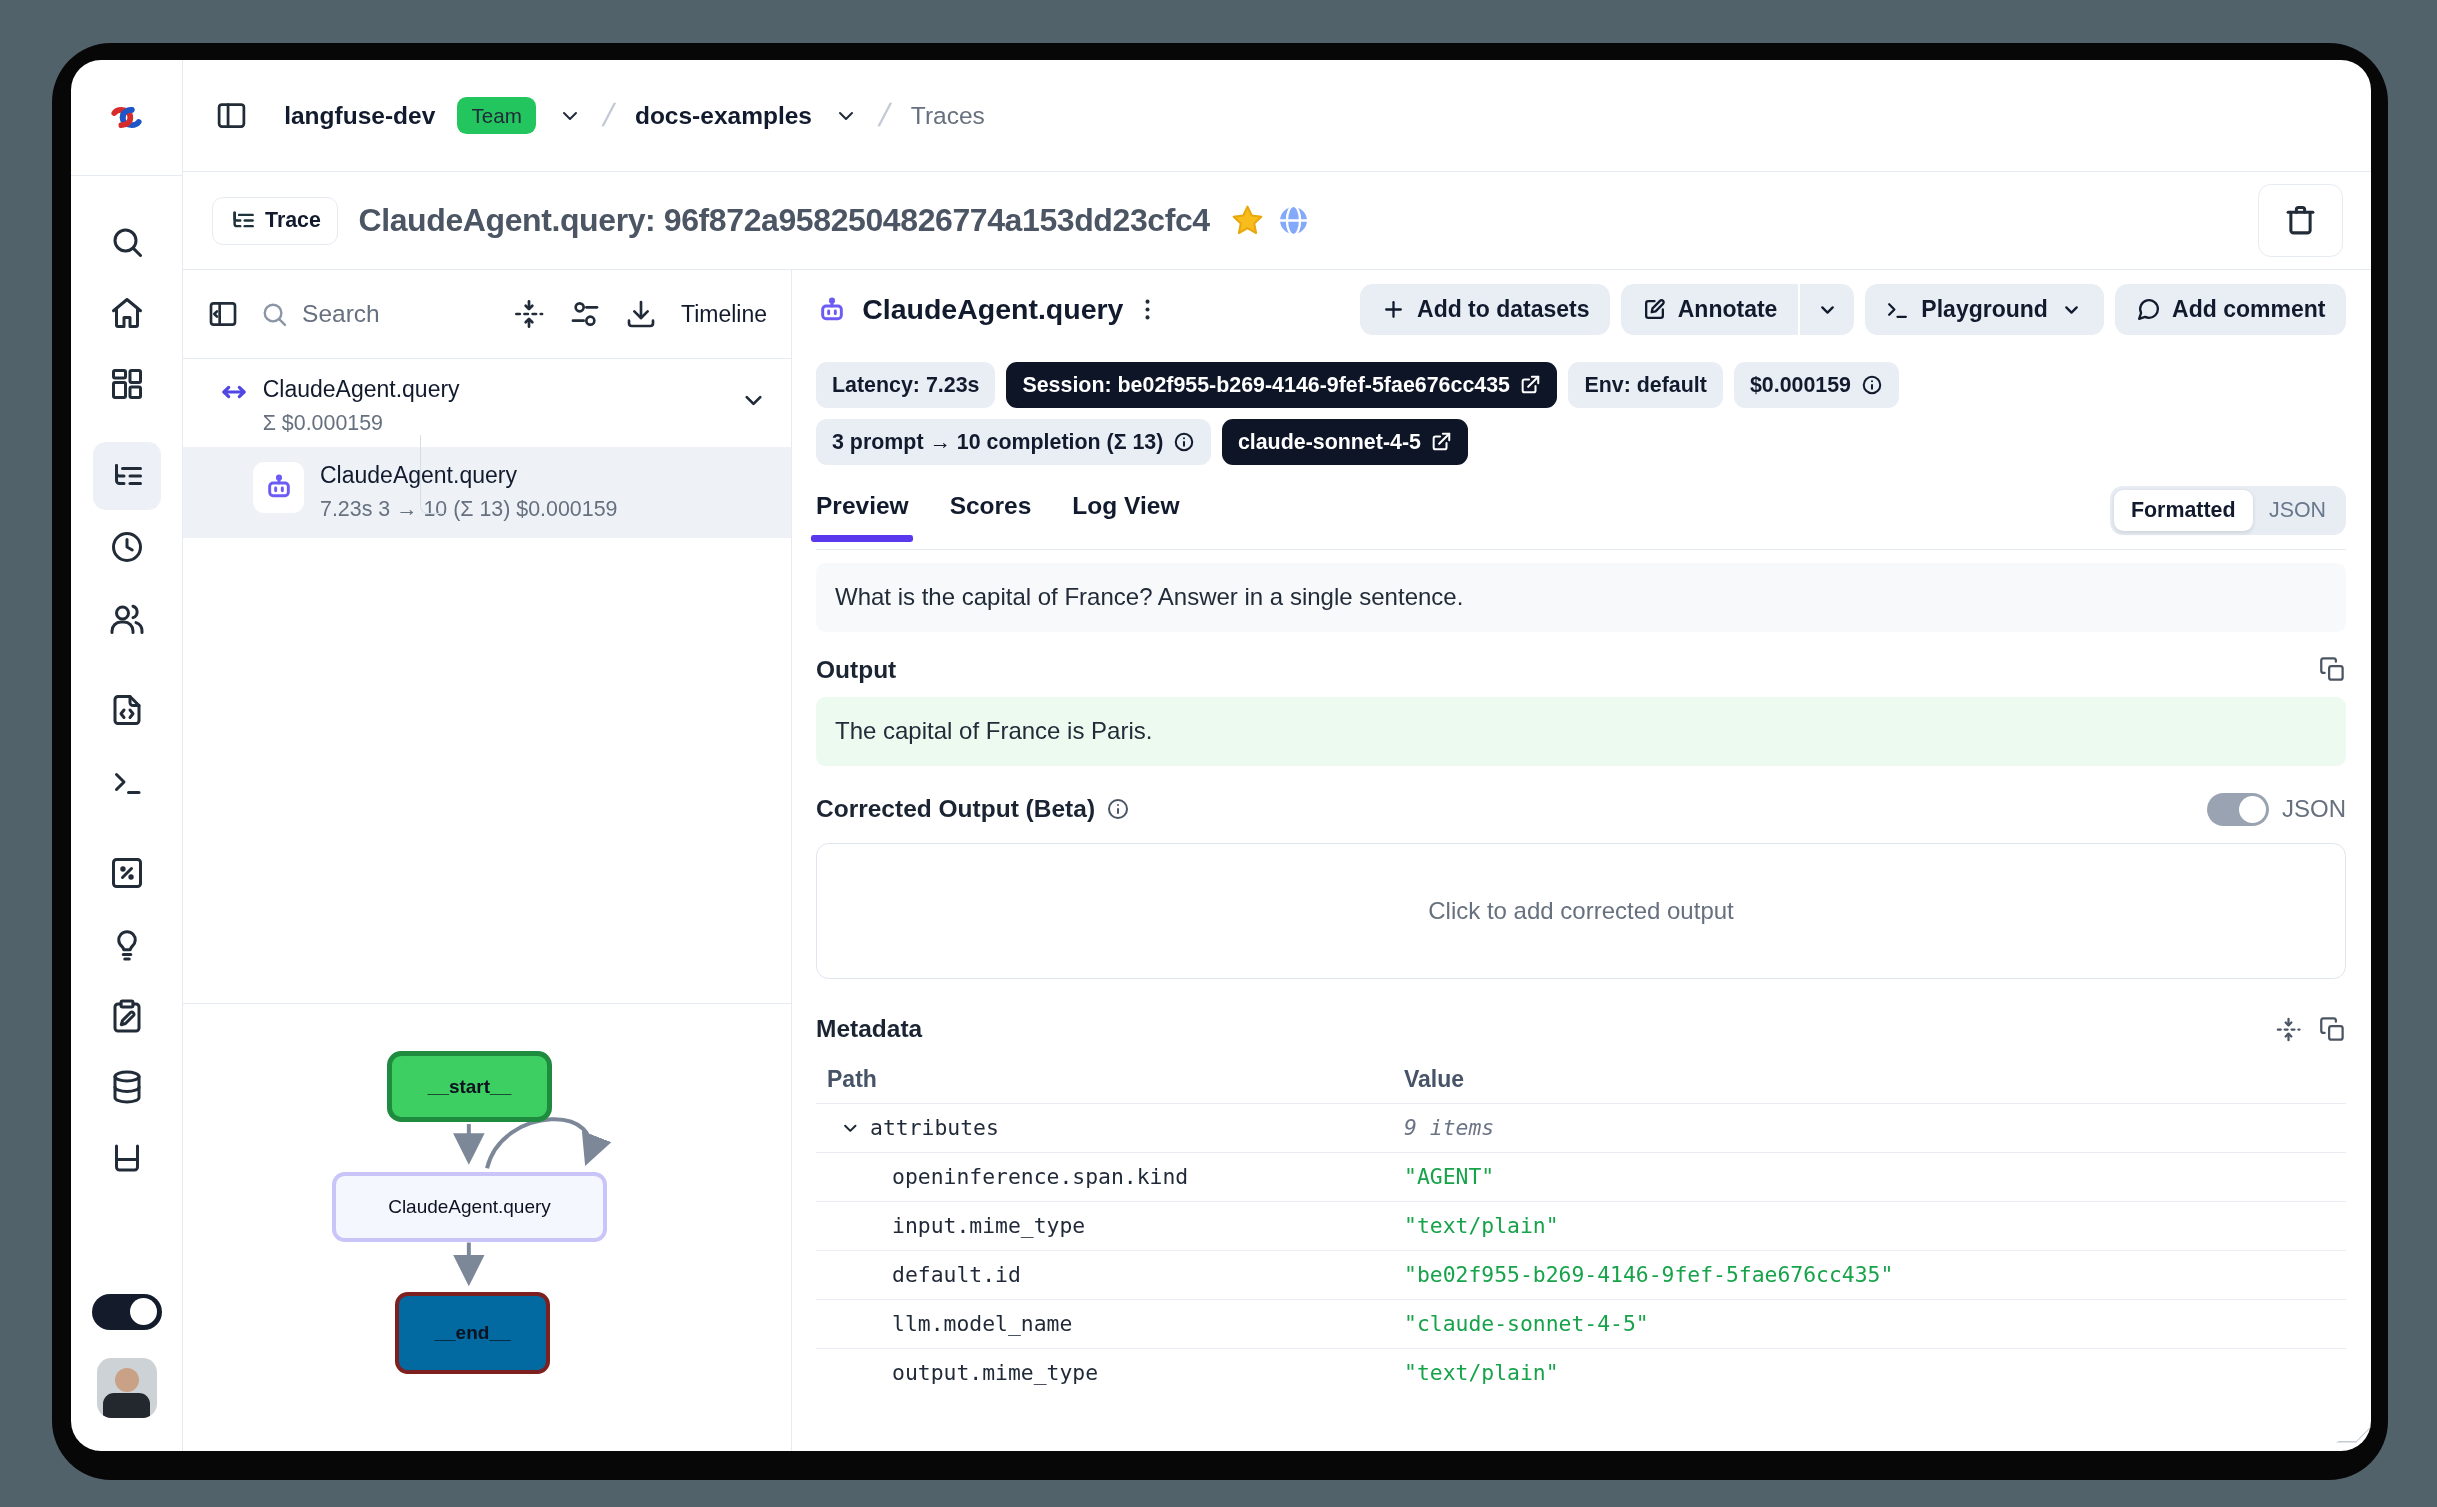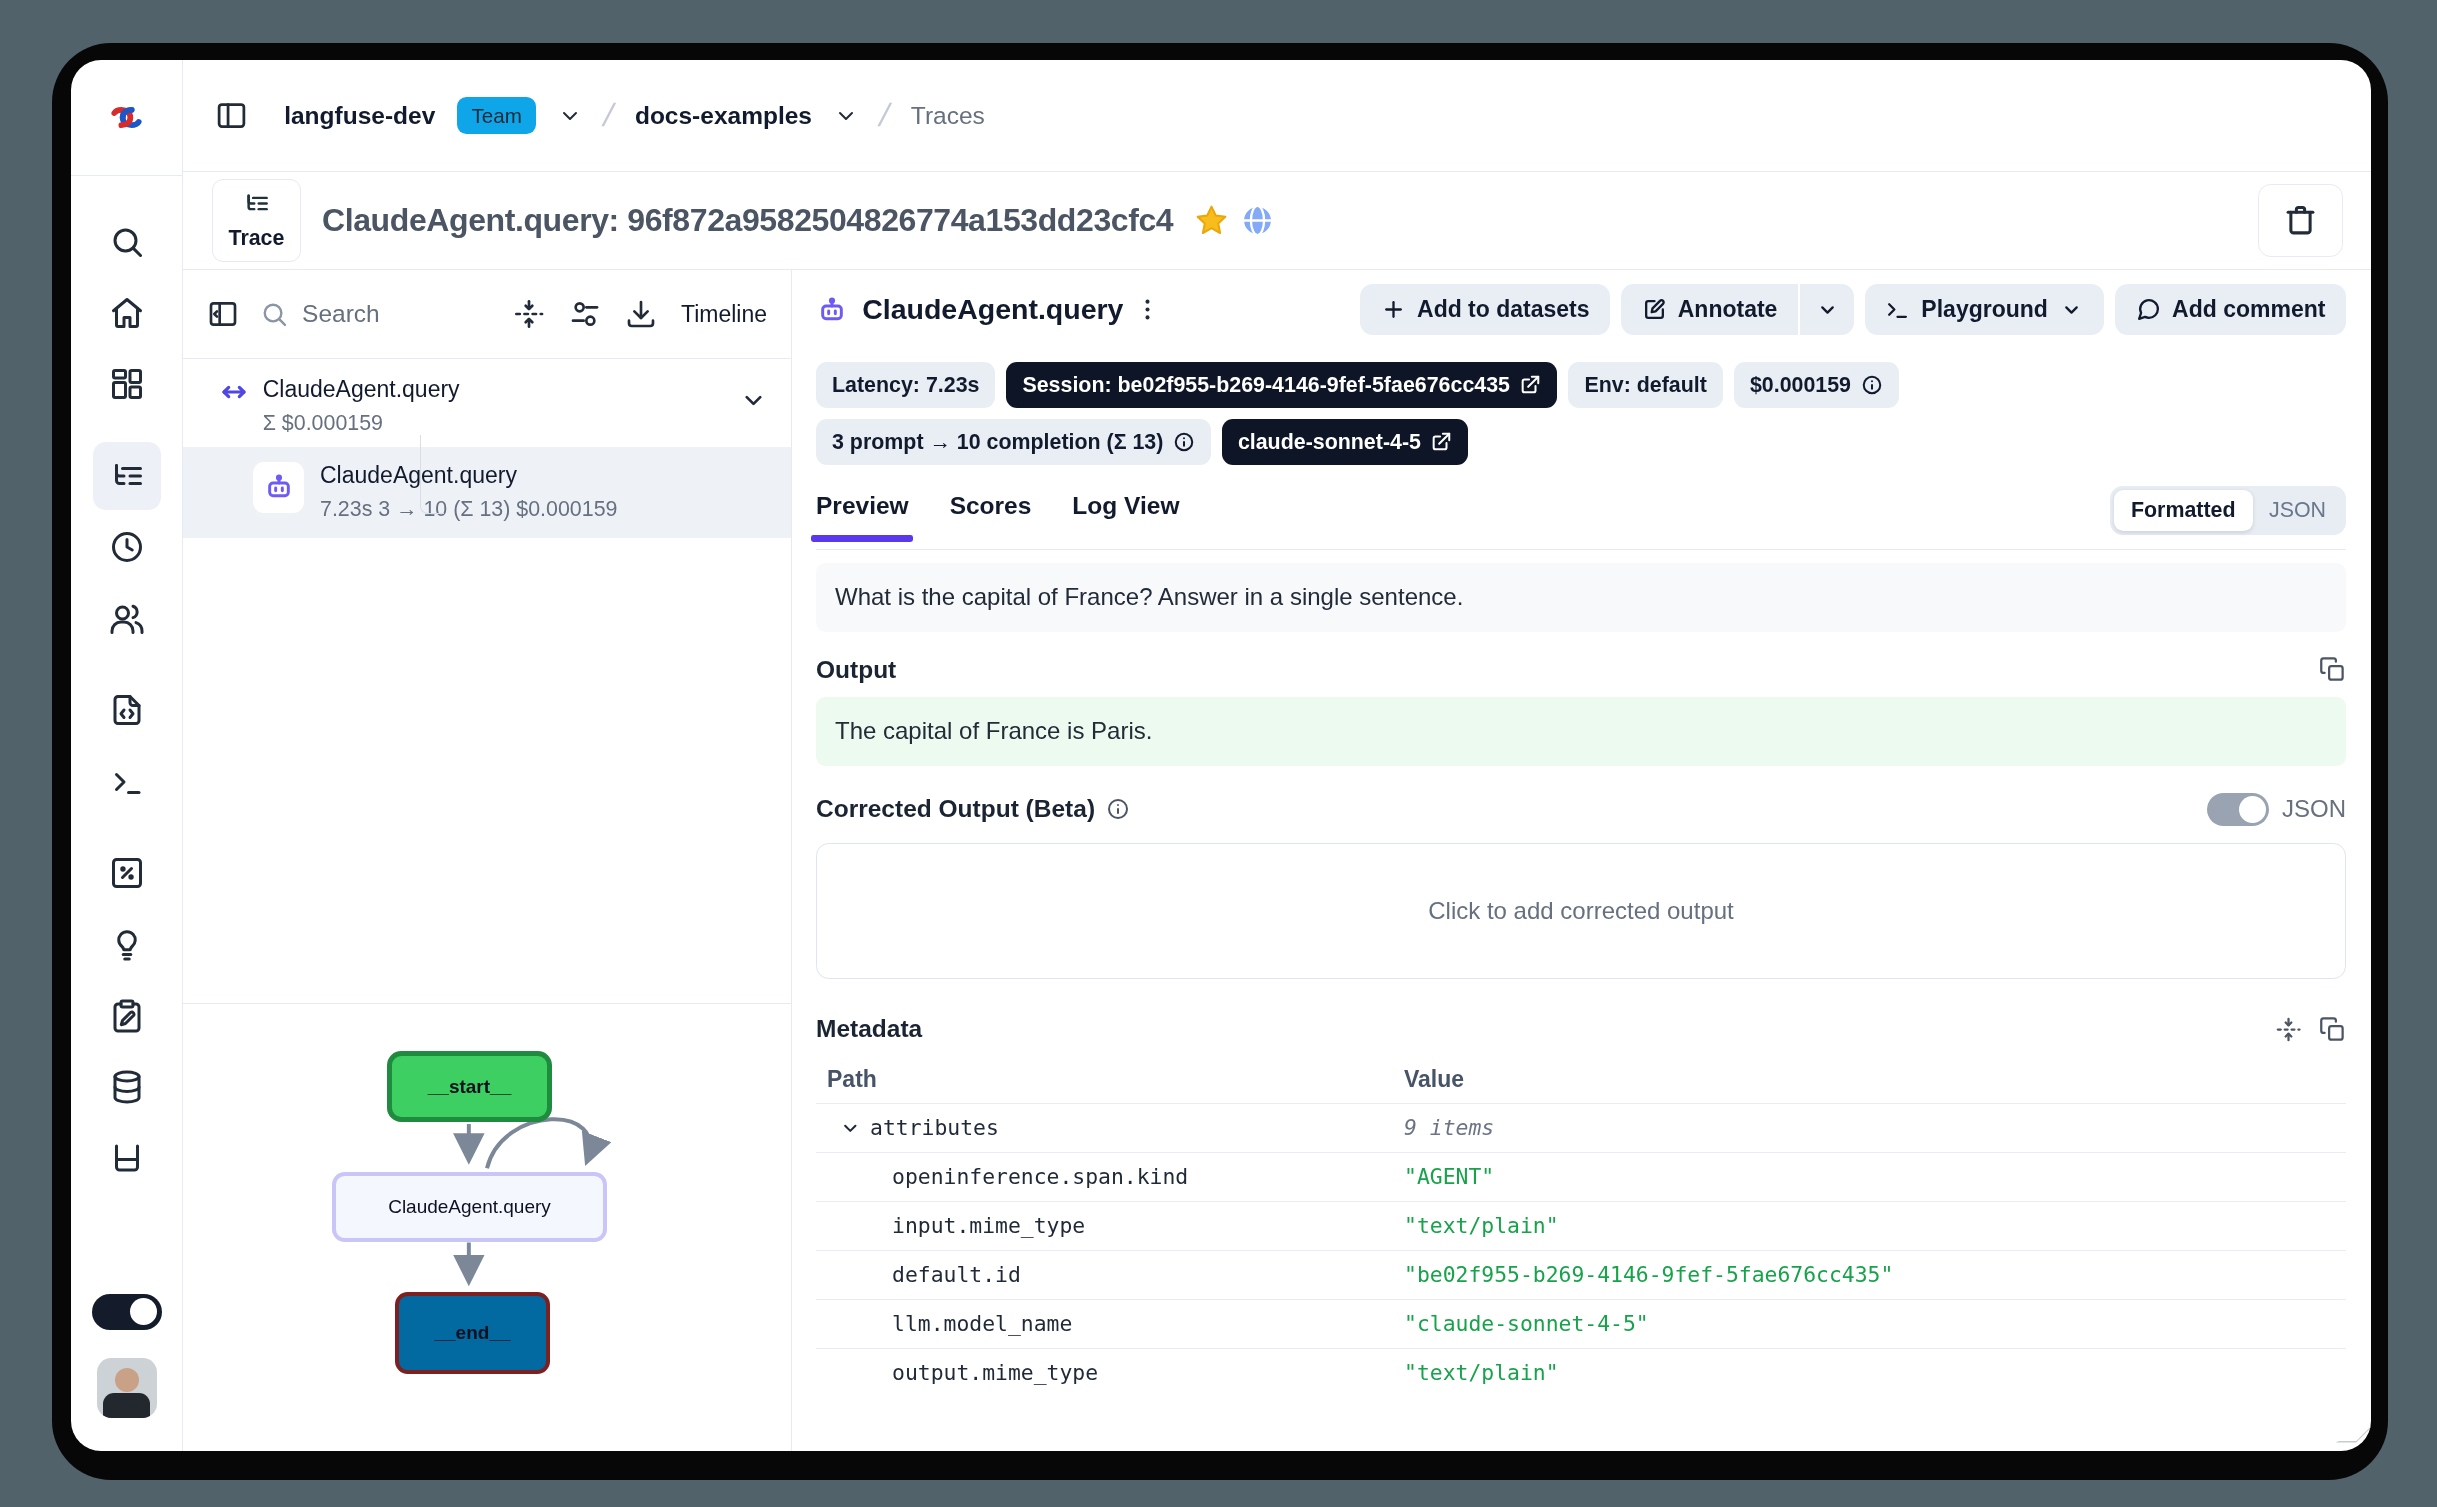--- a/index.html
+++ b/index.html
@@ -33,29 +33,29 @@
   .avatar::after { content:''; position:absolute; left:6.3px; top:35px; width:47px; height:28.5px;
                    background:#23272e; border-radius:11px 11px 0 0; }
 
   
   .rightcol { flex:1; display:flex; flex-direction:column; min-width:0; }
 
   .navbar { height:112px; border-bottom:1.6px solid #e6eaf1; display:flex; align-items:center;
             padding:0 32px; gap:22px; }
   .navbar svg { width:33px; height:33px; stroke:#222b38; stroke-width:2; fill:none; stroke-linecap:round; stroke-linejoin:round; }
   .brand { font-size:24.5px; font-weight:bold; color:#121b2e; margin-left:14.2px; }
-  .team-badge { background:#0ea5e9; color:#222b38; font-size:20.6px; padding:6.3px 14.2px; border-radius:9.5px; }
+  .team-badge { background:#22c55e; color:#222b38; font-size:20.6px; padding:6.3px 14.2px; border-radius:9.5px; }
   .crumb-chevron svg { width:24px; height:24px; stroke:#222b38; }
   .crumb-slash { color:#c3cad4; font-size:32px; font-weight:300; transform:skewX(-14deg); }
   .crumb { font-size:24.5px; font-weight:bold; color:#121b2e; }
   .crumb.muted { color:#66707f; font-weight:normal; }
 
   .titlebar { height:98px; border-bottom:1.6px solid #e6eaf1; display:flex; align-items:center; padding:0 28.5px; }
   .trace-badge { display:flex; align-items:center; gap:9.5px; background:#fff; border:1.6px solid #e6eaf1;
-                 border-radius:11px; padding:9.5px 16px; font-size:21.4px; font-weight:bold; color:#121b2e;flex-direction:column; }
+                 border-radius:11px; padding:9.5px 16px; font-size:21.4px; font-weight:bold; color:#121b2e; }
   .trace-badge svg { width:27px; height:27px; stroke:#20333a; stroke-width:2.2; fill:none; stroke-linecap:round; stroke-linejoin:round; }
   .trace-title { margin-left:20.6px; font-size:32px; font-weight:bold; color:#4b5563; letter-spacing:-0.4px; }
   .title-star { margin-left:20.6px; }
   .title-globe { margin-left:11px; }
   .trash-btn { margin-left:auto; width:85px; height:73px; border:1.6px solid #e6eaf1; border-radius:12.7px;
                display:flex; align-items:center; justify-content:center; }
   .trash-btn svg { width:33px; height:33px; stroke:#222b38; stroke-width:2.2; fill:none; stroke-linecap:round; stroke-linejoin:round; }
 
   .content { flex:1; display:flex; min-height:0; }
 

